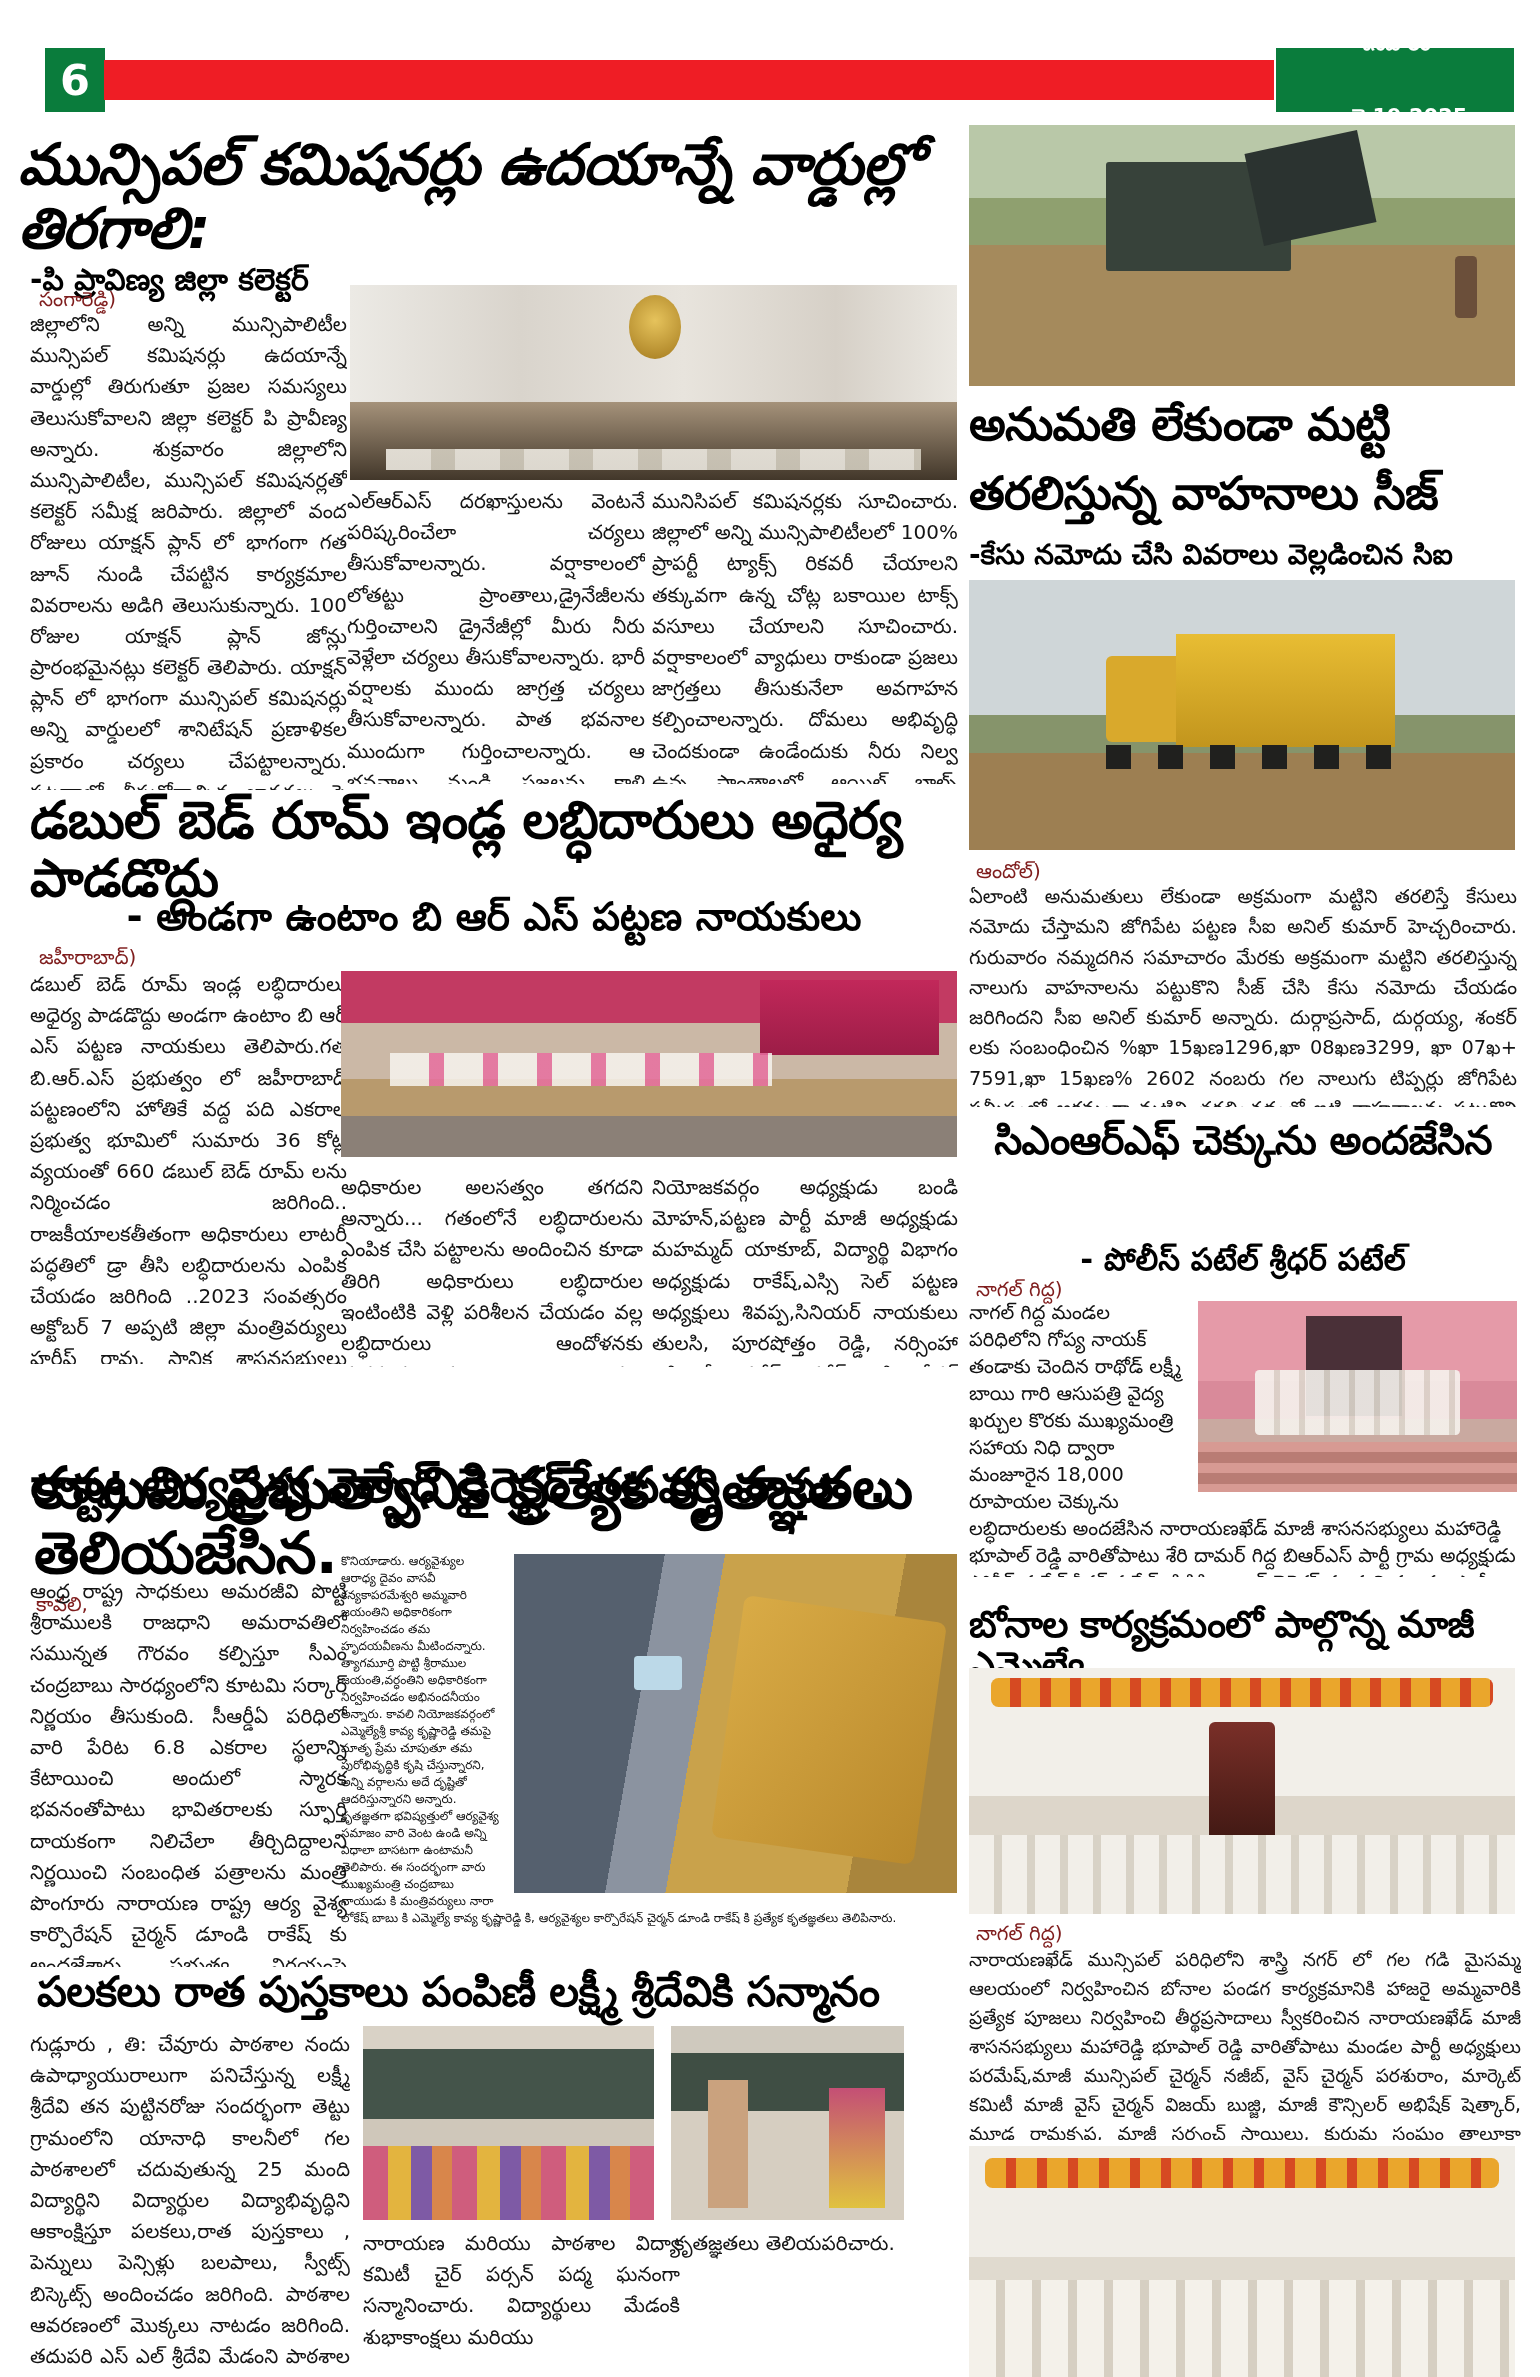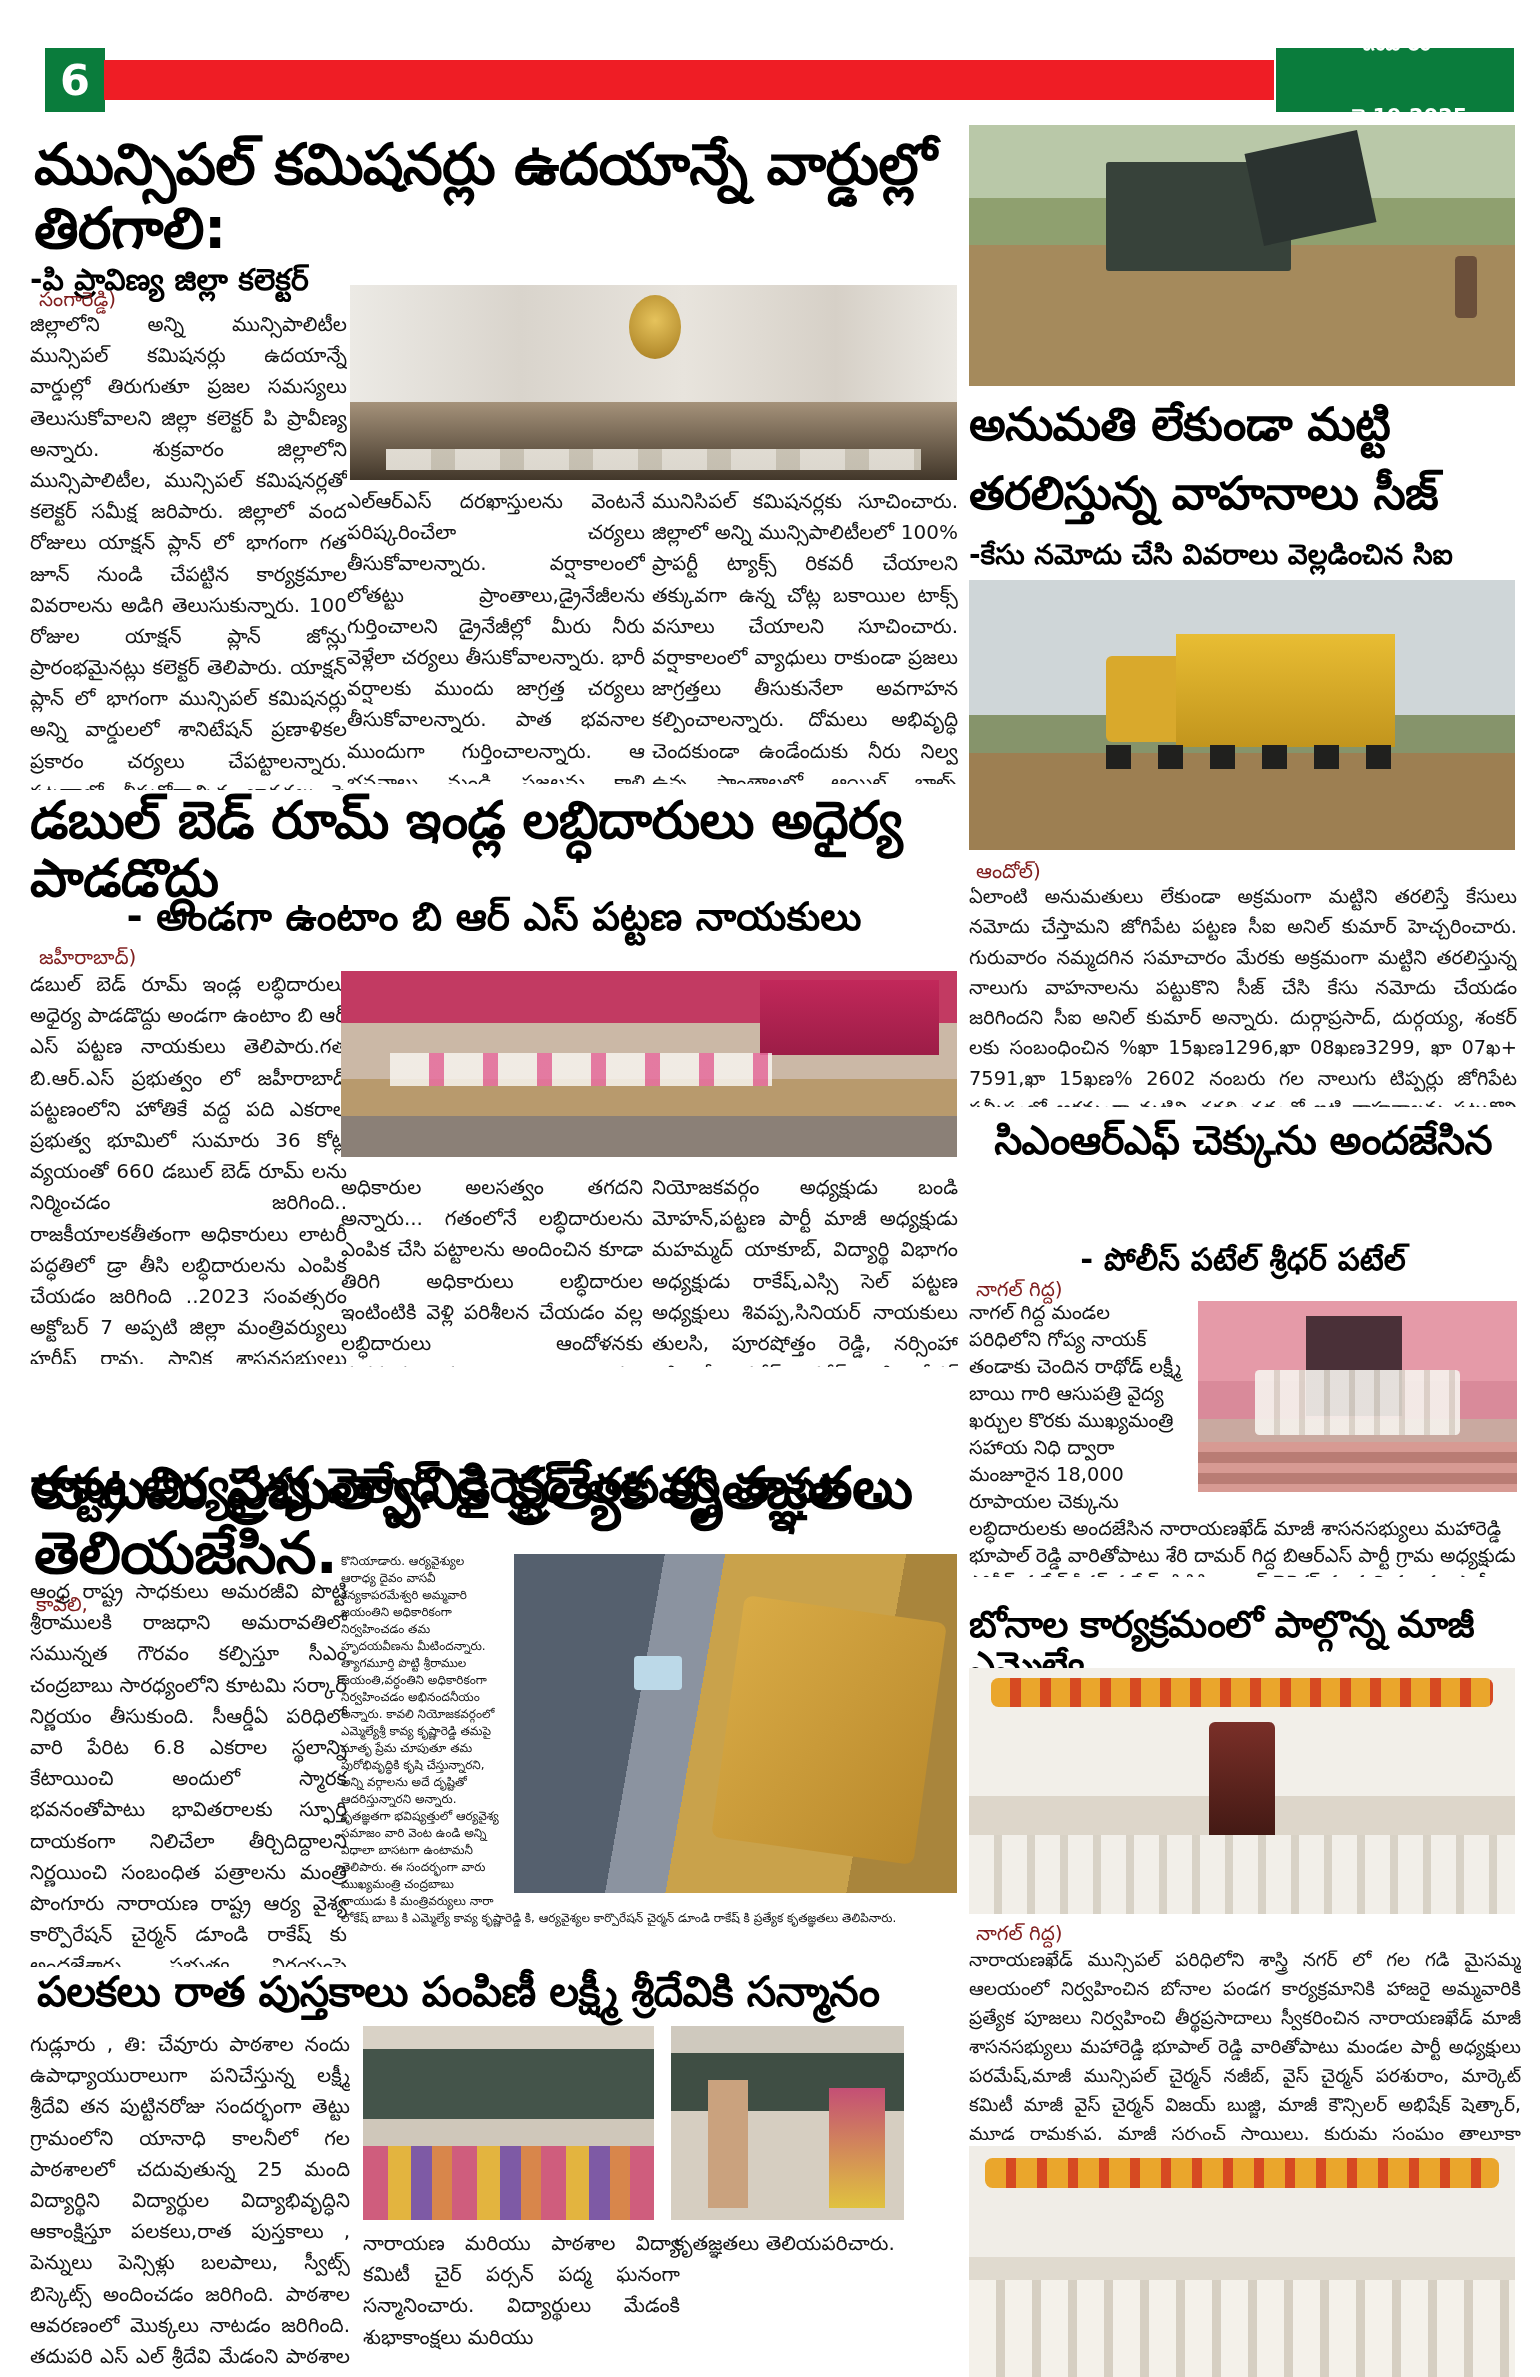--- a/index.html
+++ b/index.html
@@ -63,21 +63,21 @@
 
   <div class="abs green-box page-num" style="left:45px;top:48px;width:60px;height:64px;">
     <span>6</span>
   </div>
   <div class="abs red-bar" style="left:104px;top:60px;width:1170px;height:40px;"></div>
   <div class="abs green-box date-box" style="left:1276px;top:48px;width:238px;height:64px;display:flex;gap:48px;">
     <span>శనివారం</span>
     <span>జూలై 19 2025</span>
   </div>
 
-  <div class="abs hl" style="left:34px;top:133px;width:928px;font-size:57px;">మున్సిపల్ కమిషనర్లు ఉదయాన్నే వార్డుల్లో తిరగాలి:</div>
+  <div class="abs hl" style="left:18px;top:133px;width:928px;font-size:57px;font-style:italic;">మున్సిపల్ కమిషనర్లు ఉదయాన్నే వార్డుల్లో తిరగాలి:</div>
   <div class="abs byline" style="left:30px;top:262px;width:388px;font-size:30px;">-పి ప్రావిణ్య జిల్లా కలెక్టర్</div>
 
   <div class="photo" id="photo-meeting" style="left:350px;top:285px;width:607px;height:195px;" title="collector review meeting photo">
     <div class="ph emblem"></div>
     <div class="ph tbl"></div>
     <div class="ph paper"></div>
   </div>
 
   <div class="abs dateline" style="left:39px;top:287px;">సంగారెడ్డి)</div>
   <div class="abs body-text" style="left:30px;top:309px;width:317px;height:481px;">జిల్లాలోని అన్ని మున్సిపాలిటీల మున్సిపల్ కమిషనర్లు ఉదయాన్నే వార్డుల్లో తిరుగుతూ ప్రజల సమస్యలు తెలుసుకోవాలని జిల్లా కలెక్టర్ పి ప్రావీణ్య అన్నారు. శుక్రవారం జిల్లాలోని మున్సిపాలిటీల, మున్సిపల్ కమిషనర్లతో కలెక్టర్ సమీక్ష జరిపారు. జిల్లాలో వంద రోజులు యాక్షన్ ప్లాన్ లో భాగంగా గత జూన్ నుండి చేపట్టిన కార్యక్రమాల వివరాలను అడిగి తెలుసుకున్నారు. 100 రోజుల యాక్షన్ ప్లాన్ జోన్లు ప్రారంభమైనట్లు కలెక్టర్ తెలిపారు. యాక్షన్ ప్లాన్ లో భాగంగా మున్సిపల్ కమిషనర్లు అన్ని వార్డులలో శానిటేషన్ ప్రణాళికల ప్రకారం చర్యలు చేపట్టాలన్నారు. పట్టణాల్లో తీసుకోవాల్సిన జాగ్రత్తలు పై ప్రజలకు అవగాహన కల్పించాలని మున్సిపల్ సిబ్బంది అవసరమైన జాగ్రత్త చర్యలు చేపట్టాలన్నారు ఇంటింటికి తిరిగి చెత్త సేకరణ స్వచ్ఛ ఆటోల్లో ప్రతిరోజు వార్డుల్లో తిరిగి చెత్త సేకరణ జరిగేలా చర్యలు చేపట్టాలన్నారు. మున్సిపల్ కమిషనర్లు ఉదయాన్నే వార్డుల్లో తిరిగి సమస్యలు పరిష్కరించాలన్నారు. వనమహోత్సవం ప్రకారం అన్ని మున్సిపాలిటీలలో మొక్కలు నాటేలా చర్యలు తీసుకోవాలని అన్నారు. మున్సిపాలిటీలలో పెండింగ్ ఉన్న</div>

